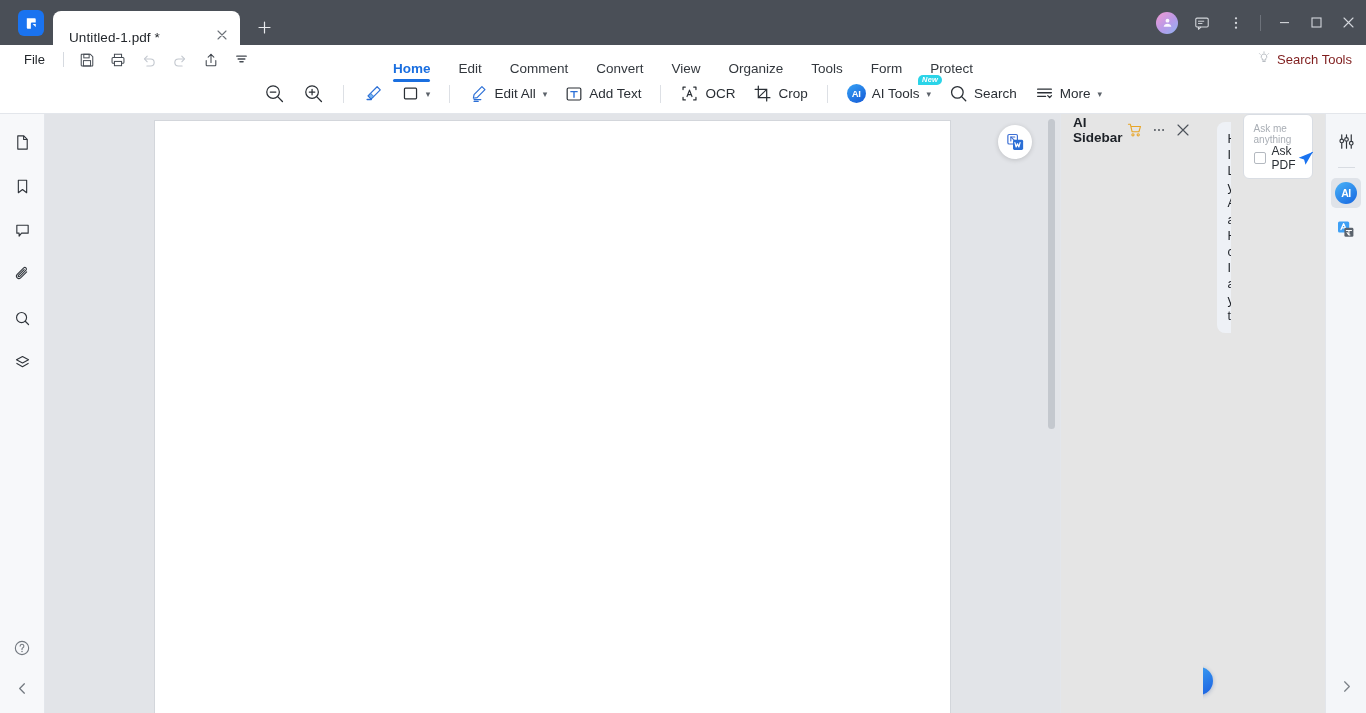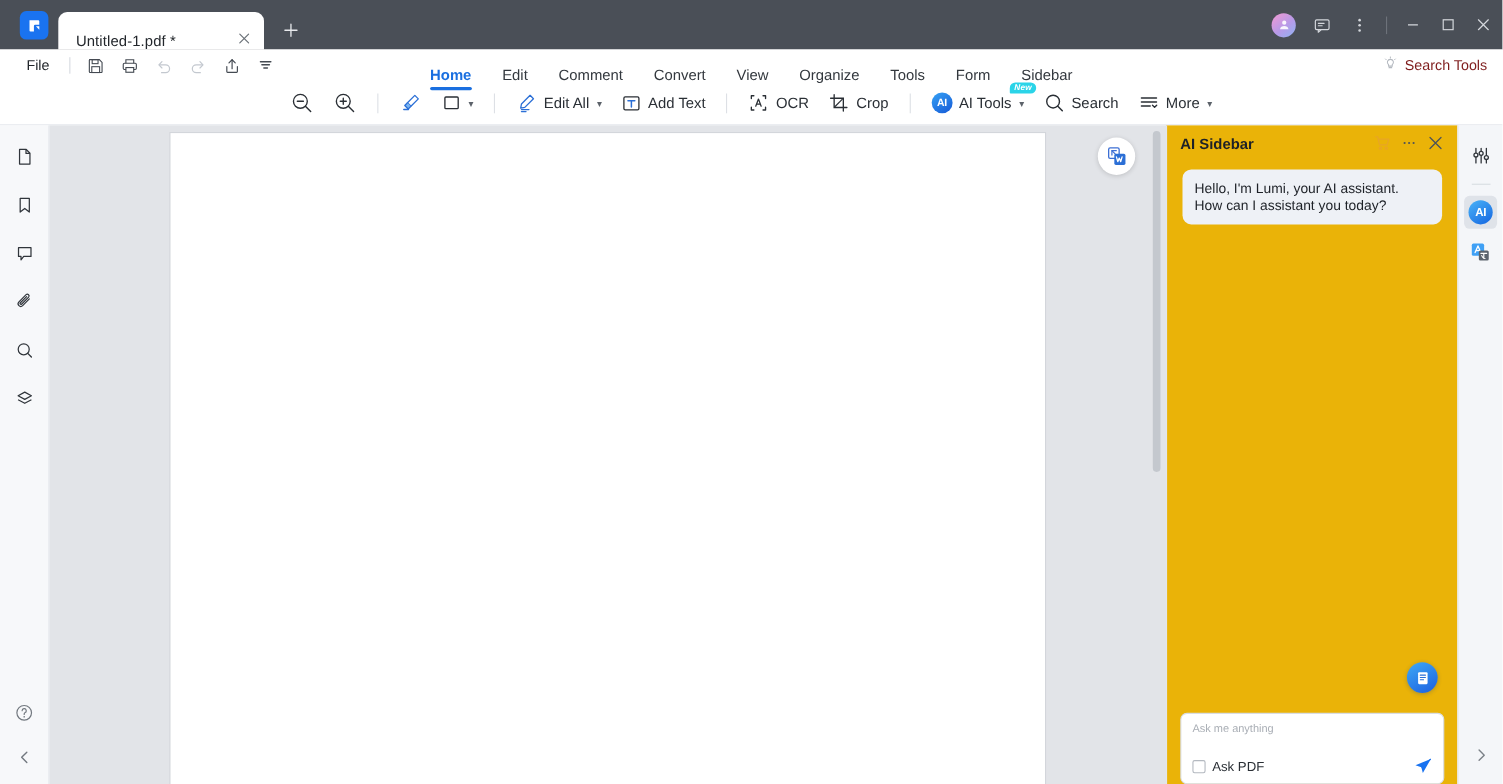--- a/index.html
+++ b/index.html
@@ -154,22 +154,22 @@
   }
   .float-word {
     position: absolute; top: 11px; right: 28px;
     width: 34px; height: 34px; border-radius: 50%; background: #fff;
     box-shadow: 0 1px 5px rgba(0,0,0,.16);
     display: flex; align-items: center; justify-content: center; cursor: pointer;
   }
 
   
   .aisidebar {
-    width: 265px; flex: 0 0 265px; background: #eab308;
-    border-left: 1px solid #e3e6eb; display: flex; flex-direction: column;
+    width: 265px; flex: 0 0 265px; background: #e5e5e5;
+    border-left: 1px solid #e3e6eb; display: flex; flex-direction: row;
     position: relative;
   }
   .ai-header {
     height: 32px; display: flex; align-items: center; padding: 0 8px 0 12px;
     flex: 0 0 32px;
   }
   .ai-title { font-size: 13.5px; font-weight: 700; color: #1d2127; flex: 1; }
   .ai-hicon {
     width: 24px; height: 24px; display:flex; align-items:center; justify-content:center;
     cursor: pointer; color: #4c525a; border-radius: 3px;
@@ -360,21 +360,21 @@
 
     <div class="ribbon-tabs">
       <div class="rtab active">Home</div>
       <div class="rtab">Edit</div>
       <div class="rtab">Comment</div>
       <div class="rtab">Convert</div>
       <div class="rtab">View</div>
       <div class="rtab">Organize</div>
       <div class="rtab">Tools</div>
       <div class="rtab">Form</div>
-      <div class="rtab">Sidebar</div>
+      <div class="rtab">Protect</div>
     </div>
 
     <div class="search-tools">
       <span>
         <svg width="14" height="14" viewBox="0 0 16 16">
             <path d="M8 3.4a3.1 3.1 0 0 0-1.9 5.6v1.4h3.8V9A3.1 3.1 0 0 0 8 3.4z" stroke="#b4b9c0" stroke-width="1.1" fill="none"></path>
             <path d="M6.6 12h2.8" stroke="#b4b9c0" stroke-width="1.1" stroke-linecap="round"></path>
             <path d="M8 .9v1.1M2.9 3l.8.8M13.1 3l-.8.8" stroke="#b4b9c0" stroke-width="1" stroke-linecap="round"></path>
           </svg>
       </span>

